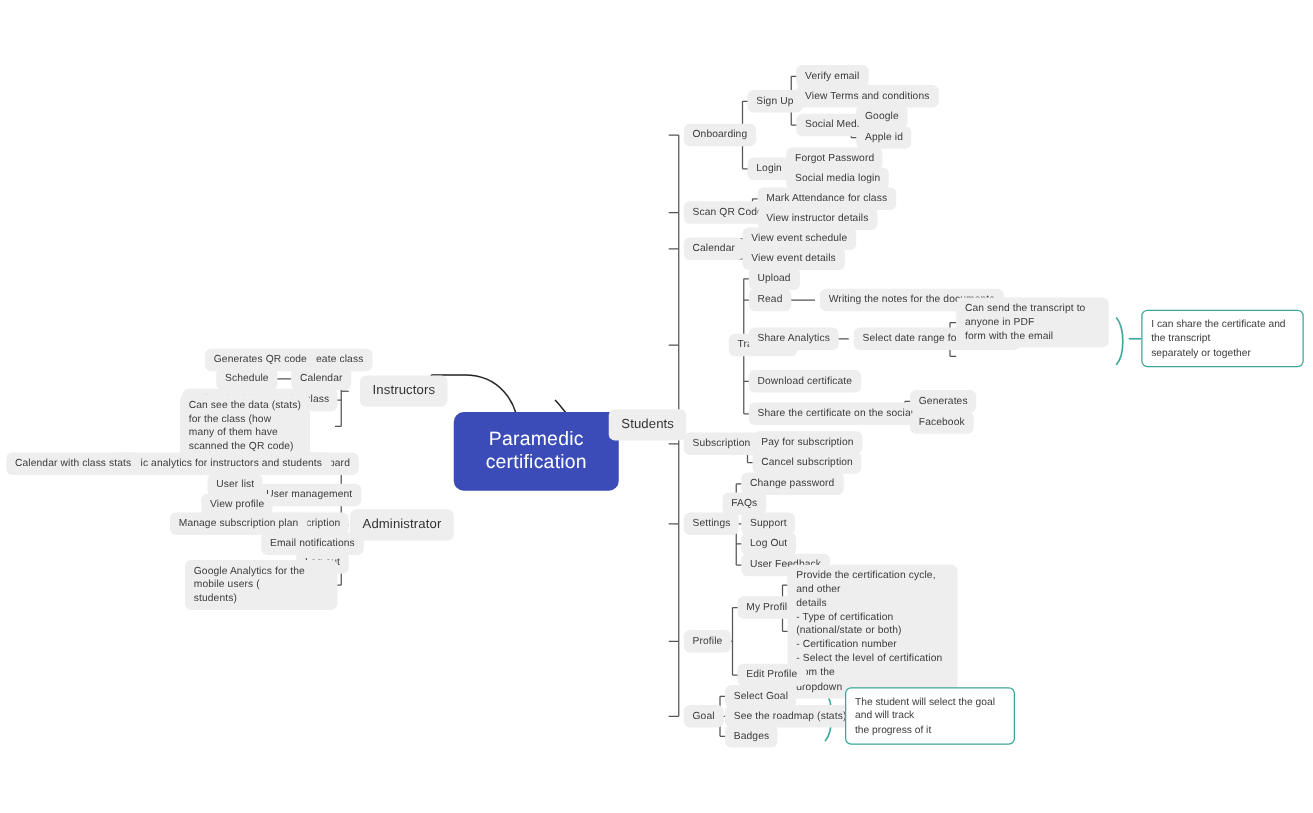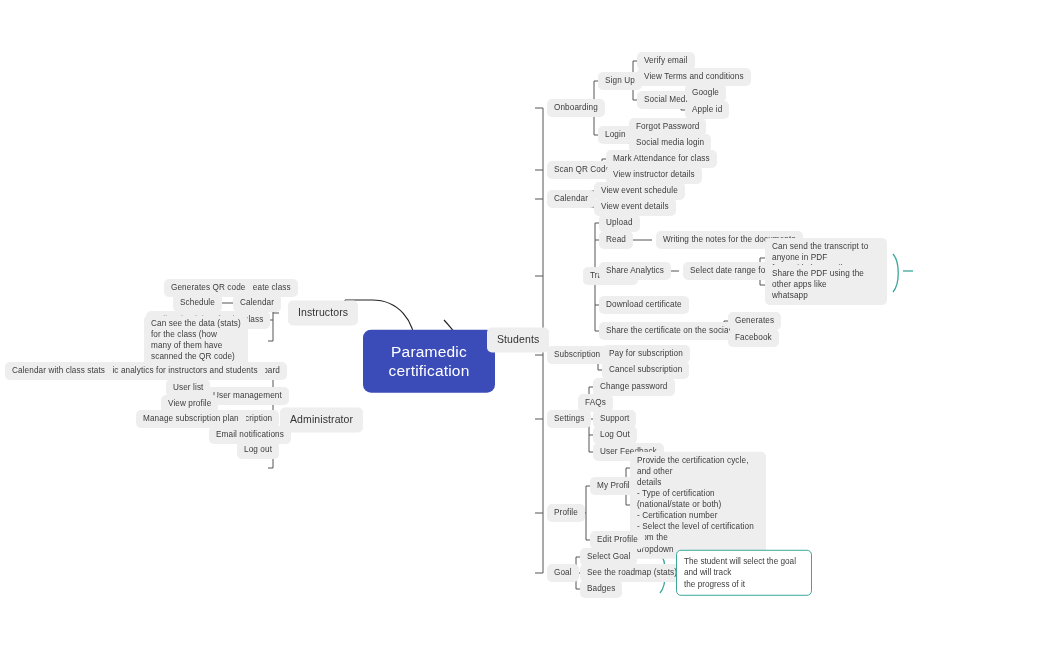--- a/index.html
+++ b/index.html
@@ -209,22 +209,22 @@
   <div class="node c" style="left:594px; top:207px;">View event details</div>
 
   <div class="node c" style="left:547px; top:276px;margin-left:36px;">Transcripts</div>
   <div class="node c" style="left:599px; top:223px;">Upload</div>
   <div class="node c" style="left:599px; top:240px;">Read</div>
   <div class="node c" style="left:656px; top:240px;">Writing the notes for the documents</div>
   <div class="node c" style="left:599px; top:271px;">Share Analytics</div>
   <div class="node c" style="left:683px; top:271px;">Select date range for transcripts</div>
   <div class="node c big" style="left:765px; top:258px; width:122px;">Can send the transcript to anyone in PDF
 form with the email</div>
-  <div class="node c big" style="left:765px; top:285px; width:122px;">Share the PDF using the other apps like
-whatsapp</div>
+  <div class="note" style="left:913px; top:271px; width:130px;">I can share the certificate and the transcript
+separately or together</div>
   <div class="node c" style="left:599px; top:305px;">Download certificate</div>
   <div class="node c" style="left:599px; top:331px;">Share the certificate on the social handles</div>
   <div class="node c" style="left:728px; top:321px;">Generates</div>
   <div class="node c" style="left:728px; top:338px;">Facebook</div>
 
   <div class="node c" style="left:547px; top:355px;">Subscription</div>
   <div class="node c" style="left:602px; top:354px;text-align:center;">Pay for subscription</div>
   <div class="node c" style="left:602px; top:370px;">Cancel subscription</div>
 
   <div class="node c" style="left:547px; top:419px;">Settings</div>
@@ -263,14 +263,16 @@
   <div class="node c" style="left:232px; top:371px;">Dashboard</div>
   <div class="node c" style="left:91px; top:371px;">Basic analytics for instructors and students</div>
   <div class="node c" style="left:5px; top:371px;">Calendar with class stats</div>
   <div class="node c" style="left:206px; top:396px;">User management</div>
   <div class="node c" style="left:166px; top:388px;">User list</div>
   <div class="node c" style="left:161px; top:404px;">View profile</div>
   <div class="node c" style="left:219px; top:419px;">Subscription</div>
   <div class="node c" style="left:136px; top:419px;">Manage subscription plan</div>
   <div class="node c" style="left:209px; top:435px;">Email notifications</div>
   <div class="node c" style="left:237px; top:450px;">Log out</div>
+  <div class="node c big" style="left:148px; top:468px; width:122px;">Google Analytics for the mobile users (
+students)</div>
 
 </div>
 
 </body></html>

